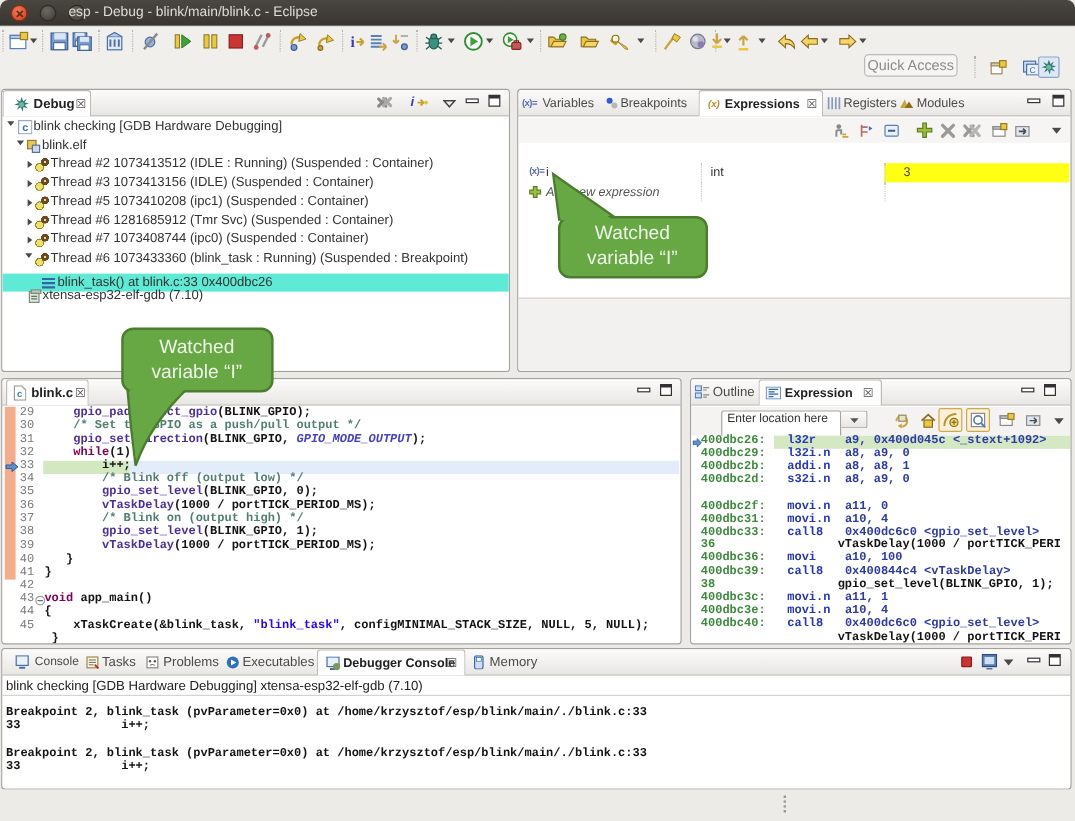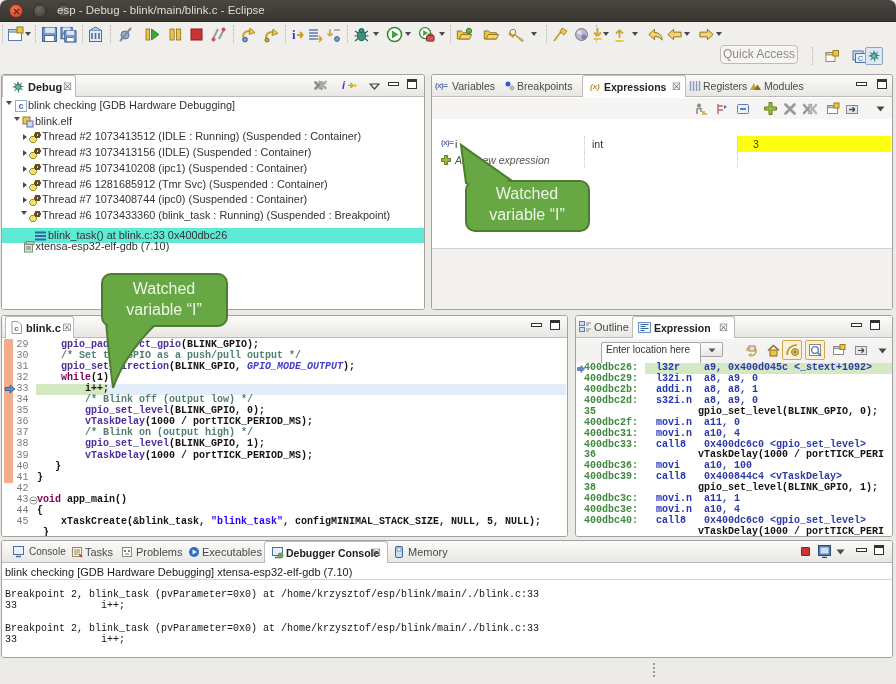--- a/index.html
+++ b/index.html
@@ -535,21 +535,20 @@
   </div>
   <div id="dis-body" style="position:absolute;left:0;top:47px;right:0;bottom:0;background:#fff;font-family:'Liberation Mono',monospace;font-size:10px">
     <div style="position:absolute;left:69px;top:0;right:0;height:11px;background:#d4e8c4"></div>
     <svg style="position:absolute;left:0.5px;top:1.5px" width="8" height="8" viewBox="0 0 8 8">
         <path d="M0.5 2.5 H4 V0.5 L7.5 4 L4 7.5 V5.5 H0.5 Z" fill="#5d8fd0" stroke="#2a5a9a" stroke-width="0.6"></path>
       </svg>
     <div class="dl" style="top:0px"><span class="dadr">400dbc26:</span>   <span class="dmn">l32r</span>    <span class="dop">a9, 0x400d045c &lt;_stext+1092&gt;</span></div>
     <div class="dl" style="top:10.93px"><span class="dadr">400dbc29:</span>   <span class="dmn">l32i.n</span>  <span class="dop">a8, a9, 0</span></div>
     <div class="dl" style="top:21.86px"><span class="dadr">400dbc2b:</span>   <span class="dmn">addi.n</span>  <span class="dop">a8, a8, 1</span></div>
     <div class="dl" style="top:32.79px"><span class="dadr">400dbc2d:</span>   <span class="dmn">s32i.n</span>  <span class="dop">a8, a9, 0</span></div>
-    <div class="dl" style="top:43.72px"><span class="dadr">35</span>                 gpio_set_level(BLINK_GPIO, 0);</div>
     <div class="dl" style="top:54.65px"><span class="dadr">400dbc2f:</span>   <span class="dmn">movi.n</span>  <span class="dop">a11, 0</span></div>
     <div class="dl" style="top:65.58px"><span class="dadr">400dbc31:</span>   <span class="dmn">movi.n</span>  <span class="dop">a10, 4</span></div>
     <div class="dl" style="top:76.51px"><span class="dadr">400dbc33:</span>   <span class="dmn">call8</span>   <span class="dop">0x400dc6c0 &lt;gpio_set_level&gt;</span></div>
     <div class="dl" style="top:87.44px"><span class="dadr">36</span>                 vTaskDelay(1000 / portTICK_PERI</div>
     <div class="dl" style="top:98.37px"><span class="dadr">400dbc36:</span>   <span class="dmn">movi</span>    <span class="dop">a10, 100</span></div>
     <div class="dl" style="top:109.3px"><span class="dadr">400dbc39:</span>   <span class="dmn">call8</span>   <span class="dop">0x400844c4 &lt;vTaskDelay&gt;</span></div>
     <div class="dl" style="top:120.23px"><span class="dadr">38</span>                 gpio_set_level(BLINK_GPIO, 1);</div>
     <div class="dl" style="top:131.16px"><span class="dadr">400dbc3c:</span>   <span class="dmn">movi.n</span>  <span class="dop">a11, 1</span></div>
     <div class="dl" style="top:142.09px"><span class="dadr">400dbc3e:</span>   <span class="dmn">movi.n</span>  <span class="dop">a10, 4</span></div>
     <div class="dl" style="top:153.02px"><span class="dadr">400dbc40:</span>   <span class="dmn">call8</span>   <span class="dop">0x400dc6c0 &lt;gpio_set_level&gt;</span></div>
@@ -604,21 +603,21 @@
       </svg>
     <svg style="position:absolute;left:834px;top:8px" width="9" height="6" viewBox="0 0 9 6">
         <path d="M0.5 0.5 H8.5 L4.5 5.5 Z" fill="#4a4a4a"></path>
       </svg>
     <div class="mini" style="left:854px"></div>
     <div class="maxi" style="left:872px"></div>
   </div>
   <div id="con-body" style="position:absolute;left:0;top:23px;right:0;bottom:0;background:#fff">
     <div style="position:absolute;left:3px;top:2px;font-size:11px;color:#222;white-space:nowrap">blink checking [GDB Hardware Debugging] xtensa-esp32-elf-gdb (7.10)</div>
     <div style="position:absolute;left:0;top:15px;right:0;height:1px;background:#d5d3cf"></div>
-    <div class="mono" style="position:absolute;left:3px;top:25px;line-height:11.3px;color:#141414;font-weight:normal">Breakpoint 2, blink_task (pvParameter=0x0) at /home/krzysztof/esp/blink/main/./blink.c:33
+    <div class="mono" style="position:absolute;left:3px;top:25px;line-height:11.3px;color:#141414;font-weight:bold">Breakpoint 2, blink_task (pvParameter=0x0) at /home/krzysztof/esp/blink/main/./blink.c:33
 33              i++;
 
 Breakpoint 2, blink_task (pvParameter=0x0) at /home/krzysztof/esp/blink/main/./blink.c:33
 33              i++;</div>
   </div>
 </div>
 
 <div class="abs" id="statusbar" style="left:0;top:658px;width:896px;height:26px;background:#edebe8">
   <div style="position:absolute;left:653px;top:5px;width:2px;height:14px;border-left:2px dotted #9a9894"></div>
 </div>

